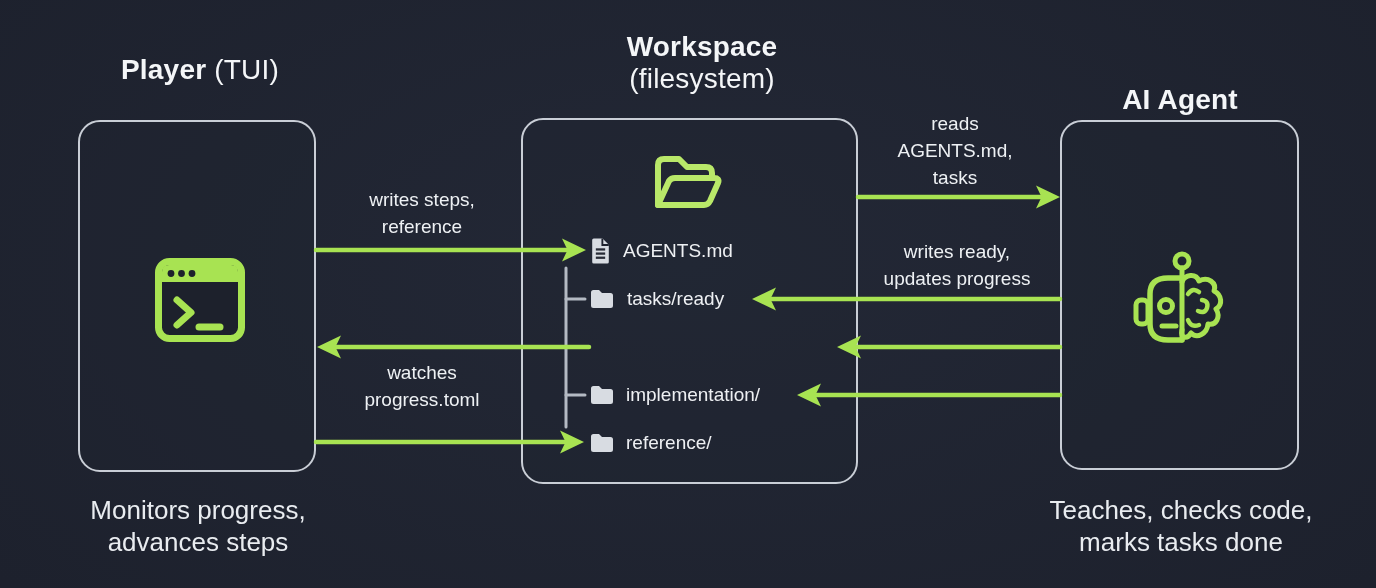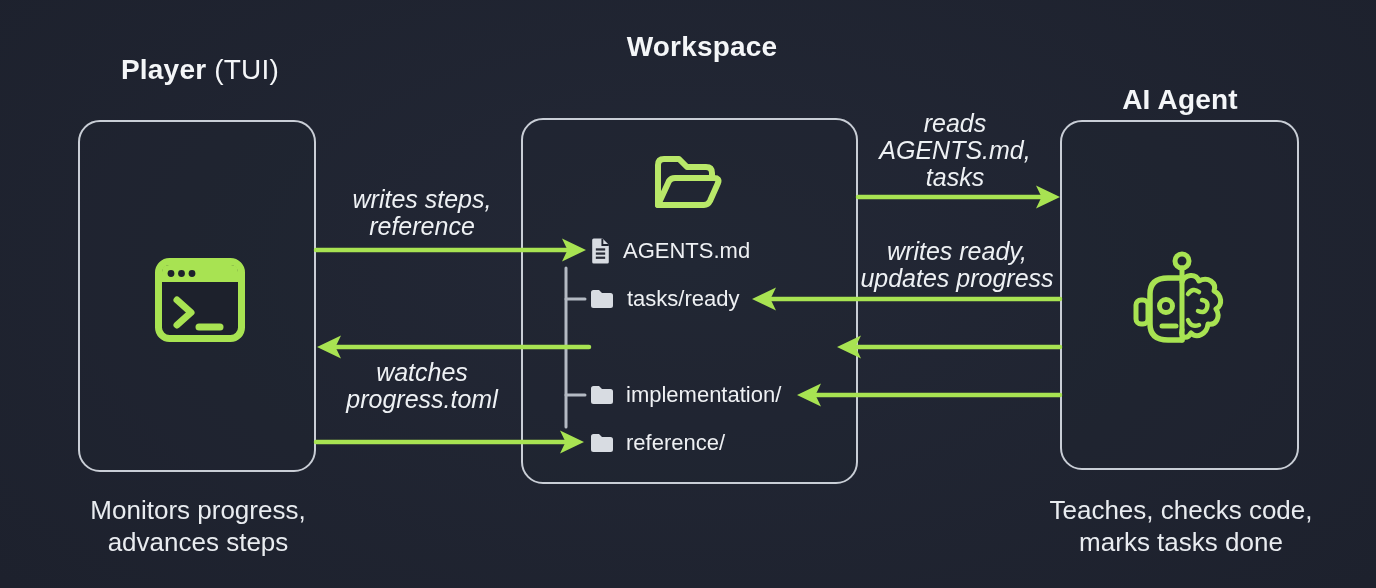--- a/index.html
+++ b/index.html
@@ -16,39 +16,40 @@
     position:absolute;transform:translateX(-50%);white-space:nowrap;
     color:#f4f6f8;font-size:28px;font-weight:400;text-align:center;letter-spacing:.2px;
   }
   .node-title b{font-weight:700;}
   .caption{
     position:absolute;transform:translateX(-50%);text-align:center;
     color:#e9ecf0;font-size:26px;line-height:32px;white-space:nowrap;
   }
   .arrow-label{
     position:absolute;transform:translateX(-50%);text-align:center;
-    color:#eef1f4;font-size:25px;line-height:27px;white-space:nowrap;font-style:italic;
+    color:#eef1f4;font-size:19px;line-height:27px;white-space:nowrap;
   }
   .file-row{
     position:absolute;left:589px;height:32px;display:flex;align-items:center;gap:11px;
   }
-  .file-row .fname{color:#eef0f3;font-size:22px;white-space:nowrap;text-align:center;}
+  .file-row .fname{color:#eef0f3;font-size:19px;white-space:nowrap;text-align:center;}
   .abs{position:absolute;}
   svg{display:block;}
 </style>
 </head>
 <body>
 
 <div id="canvas">
 
   <div class="node-title" style="left:200px;top:54px;">
     <b>Player</b><span> (TUI)</span>
   </div>
   <div class="node-title" style="left:688px;top:31px;margin-left:14px;">
     <b>Workspace</b><br>
+    <span>(filesystem)</span>
   </div>
   <div class="node-title" style="left:1180px;top:56px;font-weight:700;margin-top:28px;">AI Agent</div>
 
   <div class="box" style="left:78px;top:120px;width:238px;height:352px;"></div>
   <div class="box" style="left:521px;top:118px;width:337px;height:366px;"></div>
   <div class="box" style="left:1060px;top:120px;width:239px;height:350px;"></div>
 
   <svg class="abs" style="left:154px;top:257px;" width="92" height="86" viewBox="0 0 92 86">
     <rect x="4.5" y="4.5" width="83" height="77" rx="11" fill="#1d212c" stroke="#a8e352" stroke-width="7"></rect>
     <path d="M8,25 V15 Q8,8 15,8 H77 Q84,8 84,15 V25 Z" fill="#a8e352"></path>

